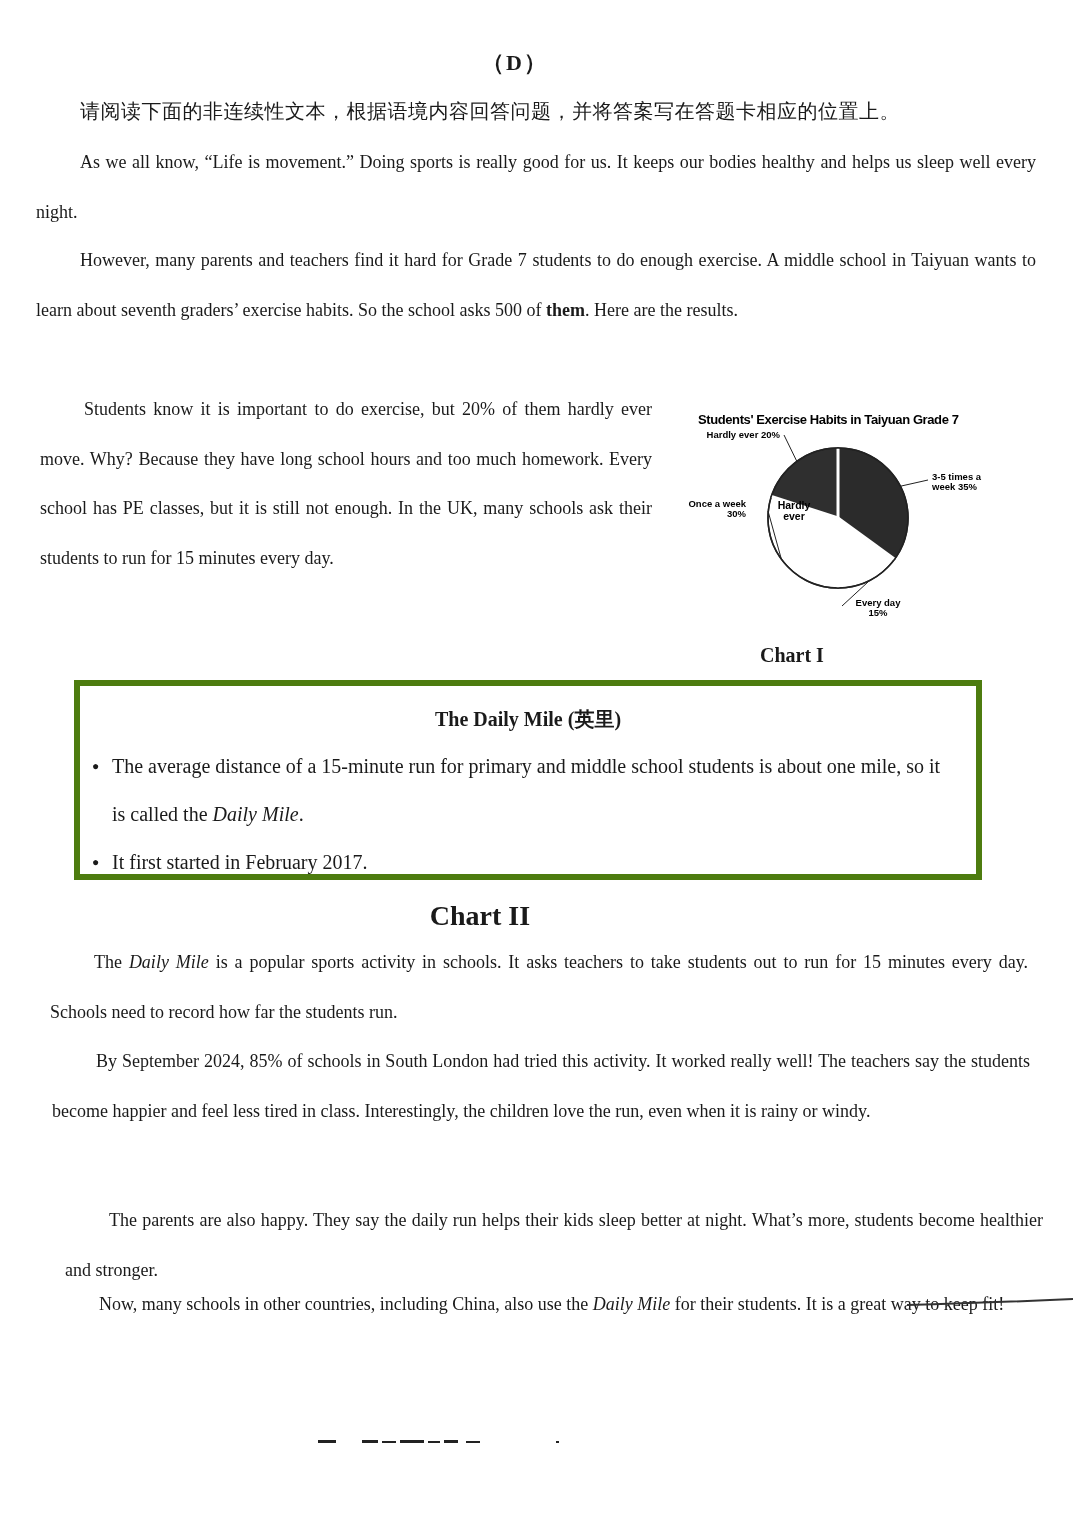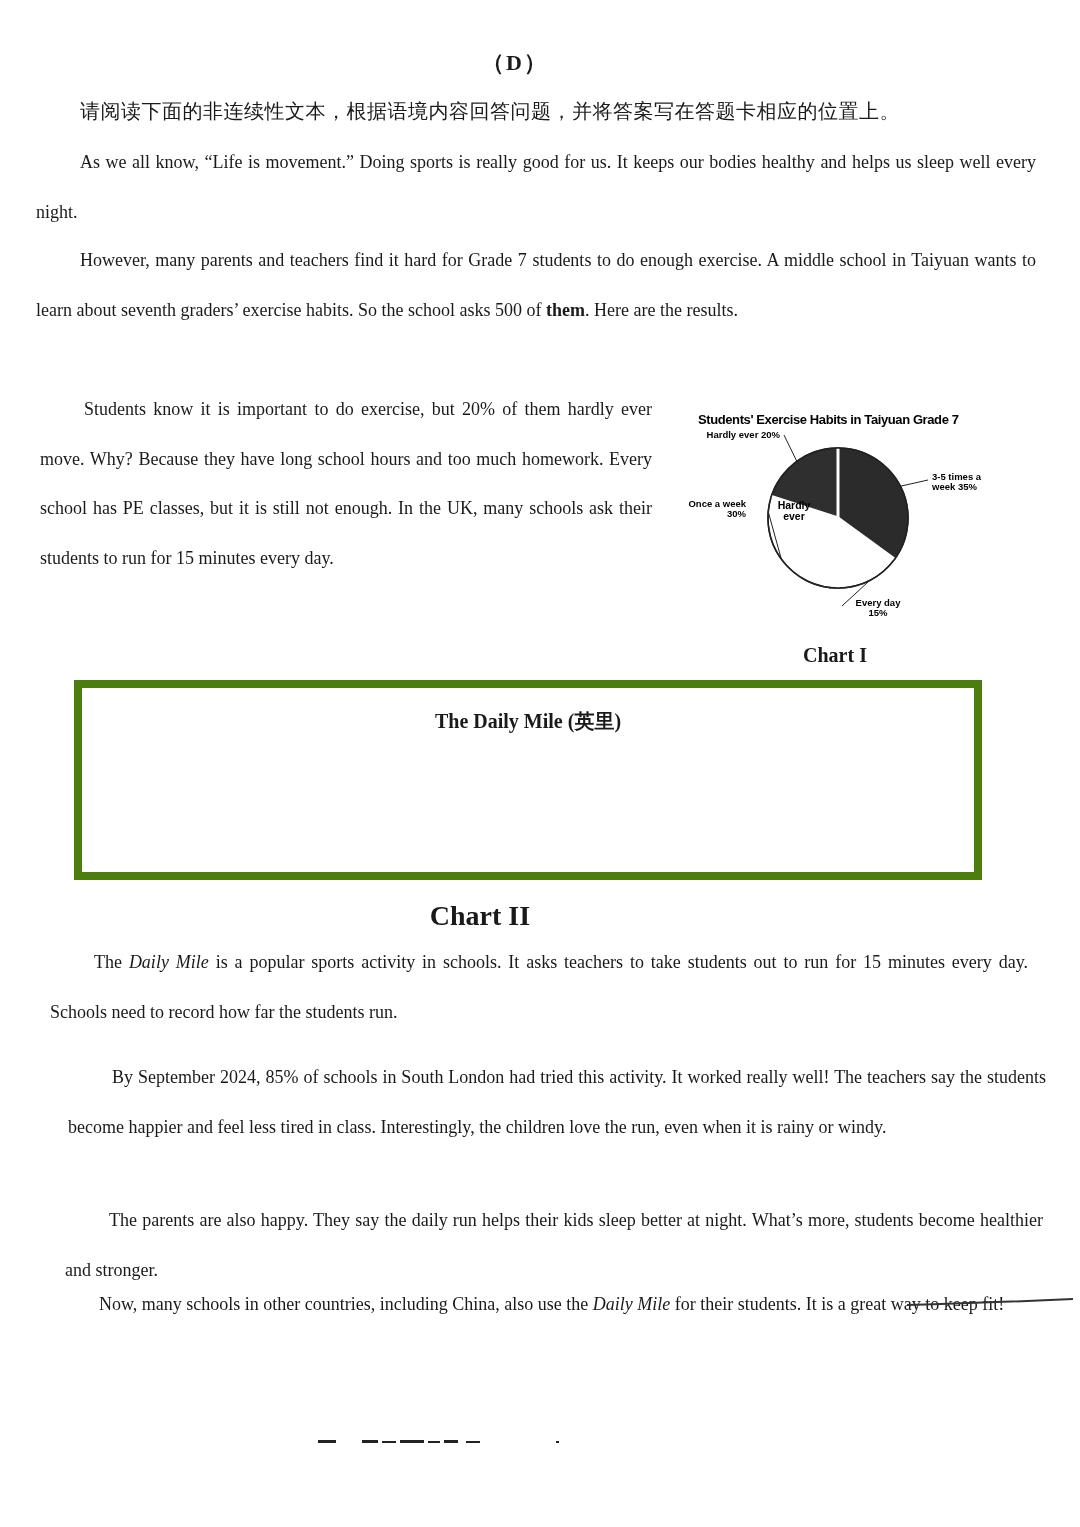--- a/index.html
+++ b/index.html
@@ -10,22 +10,22 @@
              font-size: 22px; letter-spacing: 2px; }
   .cn-instr { left: 80px; top: 98px; font-family: "DejaVu Sans", sans-serif; font-weight: normal;
               font-size: 20px; letter-spacing: 0.5px; white-space: nowrap; }
   .para { font-size: 18px; line-height: 49.5px; text-align: justify; }
   .p1 { left: 36px; top: 138px; width: 1000px; }
   .p2 { left: 36px; top: 236px; width: 1000px; }
   .p3 { left: 40px; top: 385px; width: 612px; }
   .indent { text-indent: 44px; }
   .underline-bold { font-weight: bold; text-decoration-thickness: 2px; }
   .chart-wrap { left: 680px; top: 400px; width: 340px; height: 235px; }
-  .chart1-label { left: 760px; top: 644px; width: 150px; text-align: center; font-weight: bold; font-size: 20px; }
-  .box { left: 74px; top: 680px; width: 908px; height: 200px; border: 8px solid #4d7c0f; box-sizing: border-box; }
+  .chart1-label { left: 760px; top: 644px; width: 150px; font-weight: bold; font-size: 20px; }
+  .box { left: 74px; top: 680px; width: 908px; height: 200px; border: 6px solid #4d7c0f; box-sizing: border-box; }
   .box-title { position: absolute; left: 0; right: 0; top: 20px; text-align: center; font-weight: bold; font-size: 20px; }
   .bullet-list { position: absolute; left: 12px; top: 56px; right: 30px; margin: 0; padding: 0; list-style: none;
                  font-size: 20px; line-height: 48px; }
   .bullet-list li { position: relative; padding-left: 20px; }
   .bullet-list li::before { content: "●"; position: absolute; left: 0; top: 0; font-size: 12px; }
   .chart2-label { left: 380px; top: 900px; width: 200px; text-align: center; font-weight: bold; font-size: 28px; }
   .p4 { left: 50px; top: 938px; width: 978px; }
   .p5 { left: 52px; top: 1037px; width: 978px; }
   .p6 { left: 53px; top: 1184px; width: 978px; }
   .p7 { left: 55px; top: 1280px; width: 976px; }
@@ -74,27 +74,29 @@
         <text x="114" y="109" font-size="10.5" font-weight="bold" text-anchor="middle">Hardly</text>
         <text x="114" y="120" font-size="10.5" font-weight="bold" text-anchor="middle">ever</text>
       </g>
   </svg>
 </div>
 <div class="abs chart1-label">Chart I</div>
 
 <div class="abs box">
   <div class="box-title">The Daily Mile (英里)</div>
   <ul class="bullet-list">
+    <li><span>The average distance of a 15-minute run for primary and middle school students is about one mile, so it is called the </span><i>Daily Mile</i><span>.</span></li>
+    <li><span>It first started in February 2017.</span></li>
   </ul>
 </div>
 <div class="abs chart2-label">Chart II</div>
 
 <p class="abs para p4 indent" style="margin:0"><span>The </span><i>Daily Mile</i><span> is a popular sports activity in schools. It asks teachers to take students out to run for 15 minutes every day. Schools need to record how far the students run.</span></p>
 
-<p class="abs para p5 indent" style="margin:16px">By September 2024, 85% of schools in South London had tried this activity. It worked really well! The teachers say the students become happier and feel less tired in class. Interestingly, the children love the run, even when it is rainy or windy.</p>
+<p class="abs para p5 indent" style="margin:0">By September 2024, 85% of schools in South London had tried this activity. It worked really well! The teachers say the students become happier and feel less tired in class. Interestingly, the children love the run, even when it is rainy or windy.</p>
 
 <p class="abs para p6 indent" style="margin:12px">The parents are also happy. They say the daily run helps their kids sleep better at night. What’s more, students become healthier and stronger.</p>
 
 <p class="abs para p7 indent" style="margin:0"><span>Now, many schools in other countries, including China, also use the </span><i>Daily Mile</i><span> for their students. It is a great way to keep fit!</span></p>
 
 <svg class="abs strike-mark" viewBox="0 0 170 14">
   <path d="M2 9 Q 80 7 168 3" stroke="#333" stroke-width="2" fill="none"></path>
 </svg>
 
 <svg class="abs footer-frag" viewBox="0 0 250 14">

